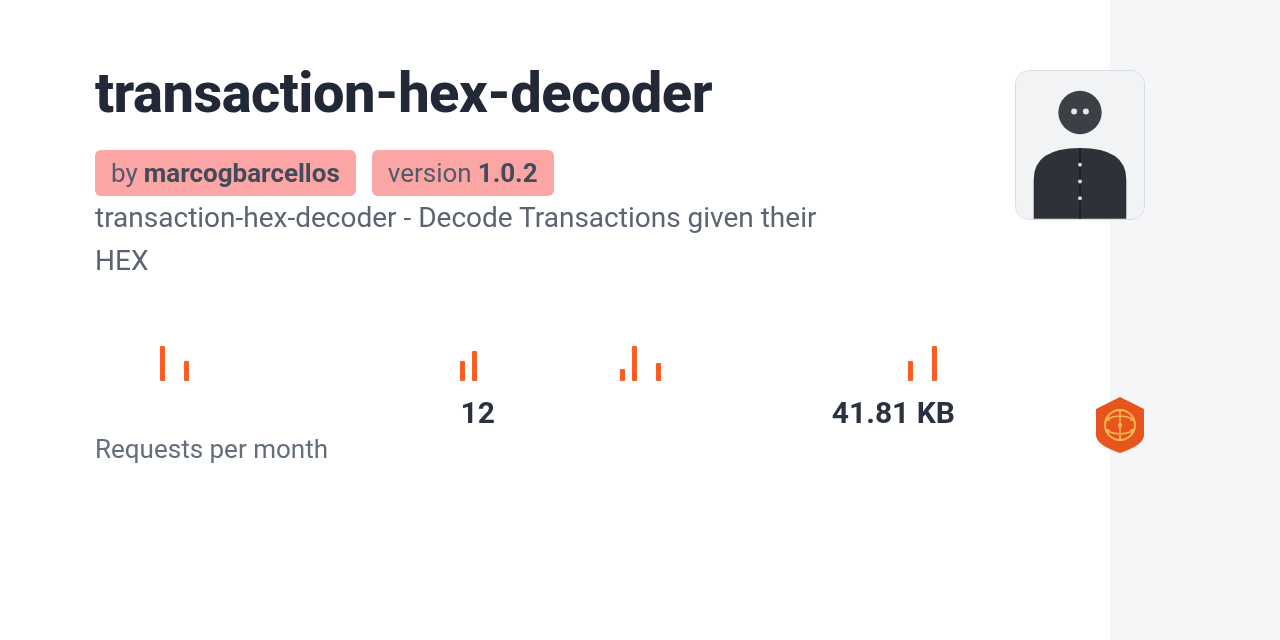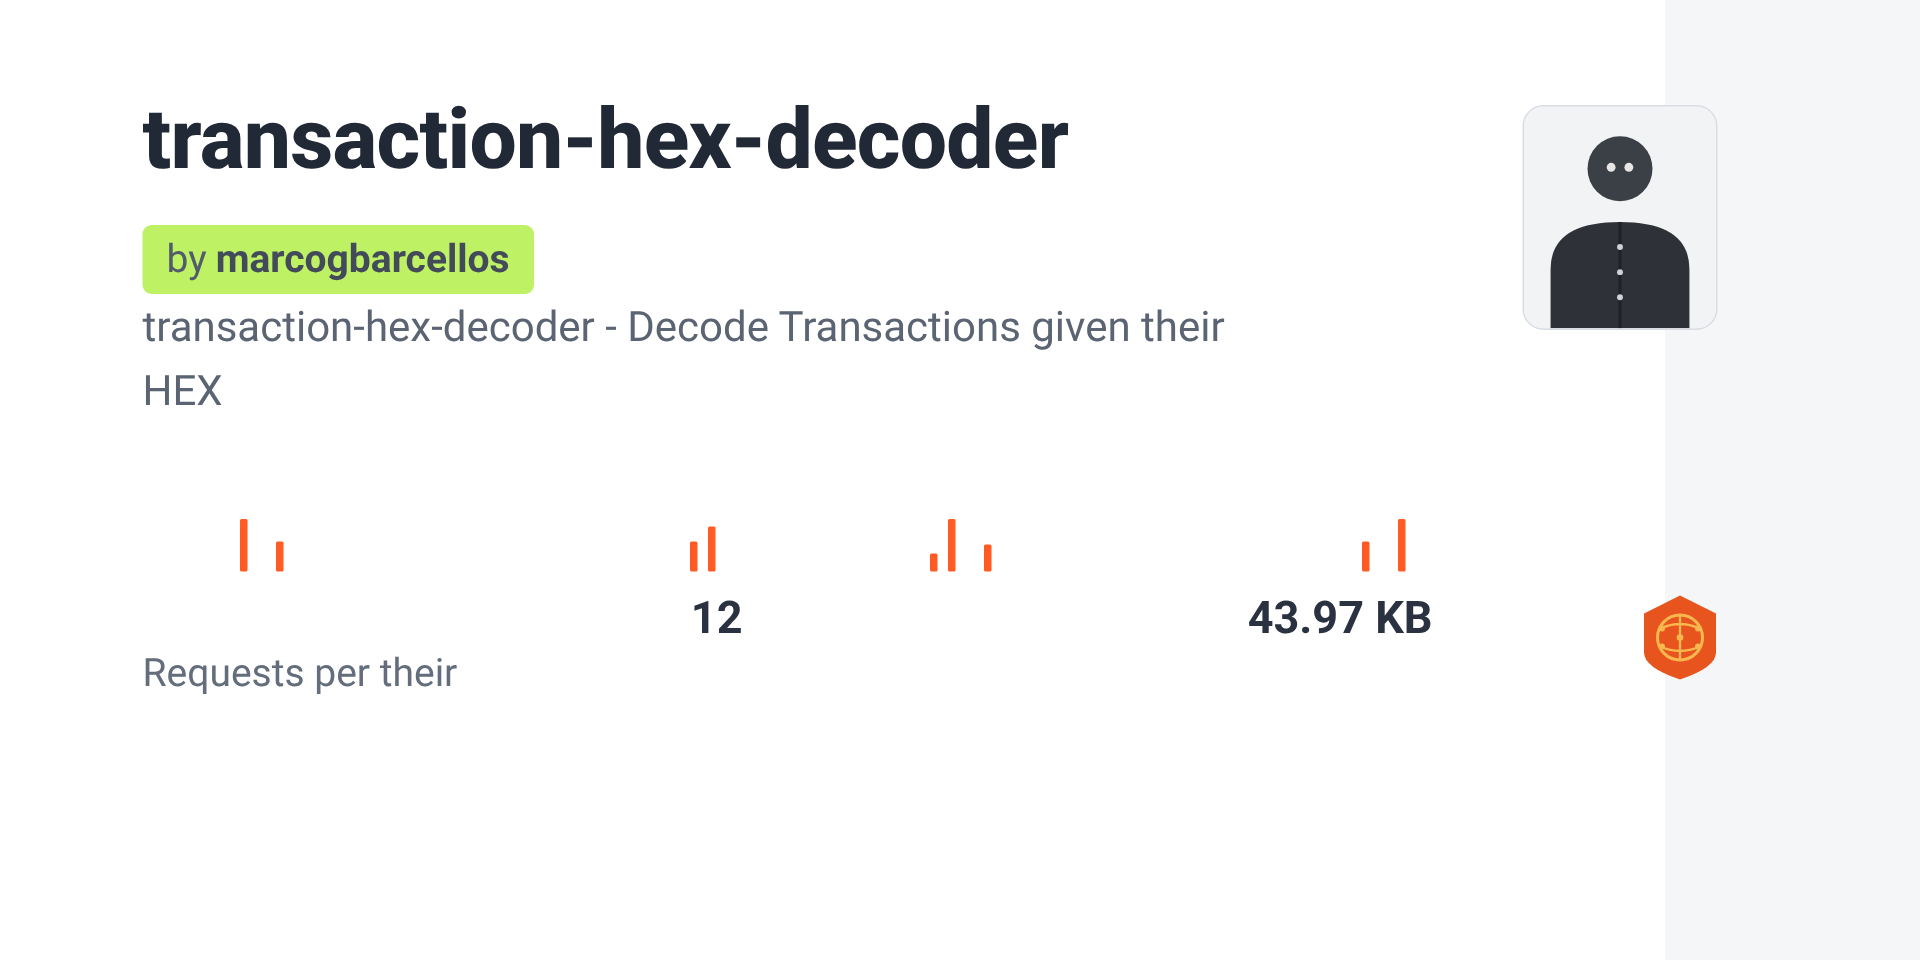--- a/index.html
+++ b/index.html
@@ -2,21 +2,21 @@
 <html><head>
 <meta charset="utf-8">
 <style>
   * { box-sizing: border-box; margin: 0; padding: 0; }
   html, body { width: 1280px; height: 640px; font-family: -apple-system, BlinkMacSystemFont, "Segoe UI", Roboto, "Helvetica Neue", Arial, sans-serif; background: #fff; }
   .page { position: relative; width: 1280px; height: 520px; }
   .rail { position: absolute; top: 0; right: 0; width: 170px; height: 640px; background: #f5f6f8; }
   .main { position: absolute; left: 95px; top: 60px; width: 900px; }
   .title { font-size: 56px; font-weight: 800; color: #212936; letter-spacing: -0.5px; }
   .chips { margin-top: 24px; display: flex; gap: 16px; }
-  .chip { display: inline-flex; align-items: baseline; background: #bef264; border-radius: 6px; padding: 8px 16px; font-size: 26px; color: #525b6b; }
+  .chip { display: inline-flex; align-items: baseline; background: #fca5a5; border-radius: 6px; padding: 8px 16px; font-size: 26px; color: #525b6b; }
   .chip .label { font-weight: 400; }
   .chip .value { font-weight: 700; margin-left: 6px; color: #434b5a; text-align: center; }
   .desc { font-size: 28px; color: #5b6472; line-height: 1.55; max-width: 760px; }
   .stats { margin-top: 48px; display: flex; gap: 60px; }
   .stat { width: 400px; }
   .spark-wrap { height: 50px; display: flex; align-items: flex-end; gap: 7px; padding-left: 65px; margin-bottom: 14px; }
   .bar { width: 5px; background: #ff5b22; border-radius: 1px; }
   .stat-value { font-size: 30px; font-weight: 700; color: #2a3140; text-align: right; }
   .stat-label { margin-top: 4px; font-size: 26px; color: #646d7c; }
   .avatar { position: absolute; top: 70px; right: 135px; width: 130px; height: 150px; border-radius: 14px; border: 1px solid #d9dde3; background: #eceff2; overflow: hidden; }
@@ -30,20 +30,24 @@
 <div class="page">
   <div class="rail"></div>
 
   <div class="main">
     <h1 class="title">transaction-hex-decoder</h1>
 
     <div class="chips">
       <div class="chip">
         <span class="label">by</span>
         <span class="value">marcogbarcellos</span>
+      </div>
+      <div class="chip">
+        <span class="label">version</span>
+        <span class="value">1.0.2</span>
       </div>
     </div>
 
     <p class="desc">transaction-hex-decoder - Decode Transactions given their HEX</p>
 
     <div class="stats">
       <div class="stat">
         <div class="spark-wrap" id="spark-0">
             <div class="bar" style="height: 35px;"></div>
             <div class="bar" style="height: 0px; visibility: hidden;"></div>
@@ -67,21 +71,21 @@
             <div class="bar" style="height: 0px; visibility: hidden;"></div>
             <div class="bar" style="height: 0px; visibility: hidden;"></div>
             <div class="bar" style="height: 0px; visibility: hidden;"></div>
             <div class="bar" style="height: 0px; visibility: hidden;"></div>
             <div class="bar" style="height: 0px; visibility: hidden;"></div>
             <div class="bar" style="height: 0px; visibility: hidden;"></div>
             <div class="bar" style="height: 20px;"></div>
             <div class="bar" style="height: 30px;"></div>
           </div>
         <div class="stat-value">12</div>
-        <div class="stat-label">Requests per their</div>
+        <div class="stat-label">Requests per month</div>
       </div>
       <div class="stat">
         <div class="spark-wrap" id="spark-1">
             <div class="bar" style="height: 12px;"></div>
             <div class="bar" style="height: 35px;"></div>
             <div class="bar" style="height: 0px; visibility: hidden;"></div>
             <div class="bar" style="height: 18px;"></div>
             <div class="bar" style="height: 0px; visibility: hidden;"></div>
             <div class="bar" style="height: 0px; visibility: hidden;"></div>
             <div class="bar" style="height: 0px; visibility: hidden;"></div>
@@ -99,21 +103,21 @@
             <div class="bar" style="height: 0px; visibility: hidden;"></div>
             <div class="bar" style="height: 0px; visibility: hidden;"></div>
             <div class="bar" style="height: 0px; visibility: hidden;"></div>
             <div class="bar" style="height: 0px; visibility: hidden;"></div>
             <div class="bar" style="height: 0px; visibility: hidden;"></div>
             <div class="bar" style="height: 0px; visibility: hidden;"></div>
             <div class="bar" style="height: 20px;"></div>
             <div class="bar" style="height: 0px; visibility: hidden;"></div>
             <div class="bar" style="height: 35px;"></div>
           </div>
-        <div class="stat-value">43.97 KB</div>
+        <div class="stat-value">41.81 KB</div>
       </div>
     </div>
   </div>
 
   <div class="avatar">
     <svg viewBox="0 0 130 150">
       <rect x="0" y="0" width="130" height="150" fill="#f2f3f5"></rect>
       <circle cx="65" cy="42" r="22" fill="#3b3f46"></circle>
       <ellipse cx="59" cy="41" rx="3" ry="3" fill="#e6e6e6"></ellipse>
       <ellipse cx="71" cy="41" rx="3" ry="3" fill="#e6e6e6"></ellipse>

